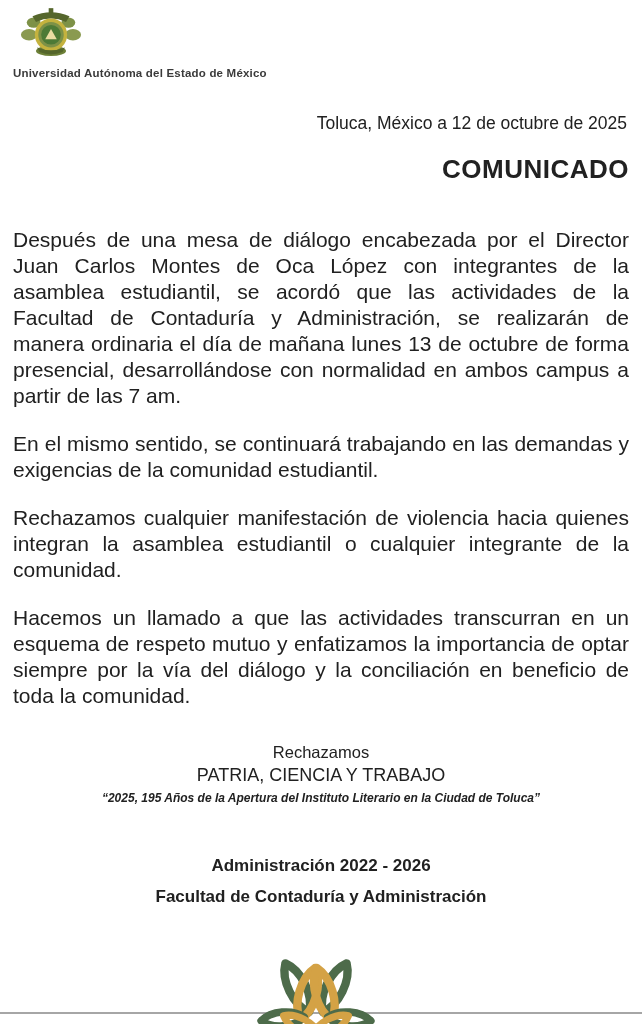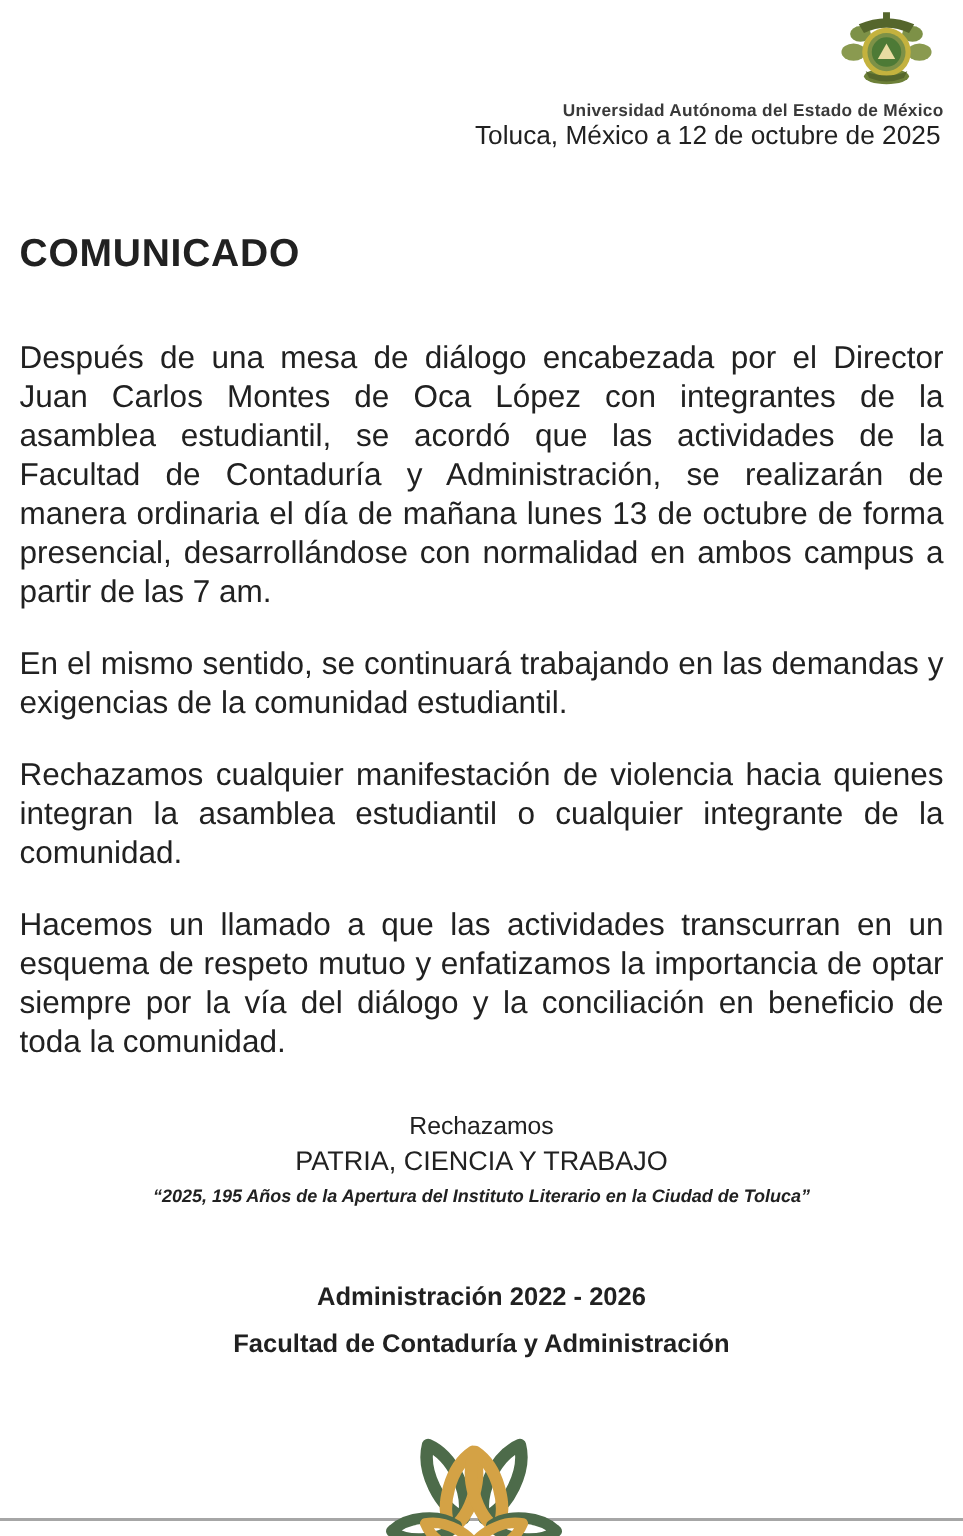--- a/index.html
+++ b/index.html
@@ -8,41 +8,42 @@
     height: 1024px;
     position: relative;
     overflow: hidden;
     background: #ffffff;
     font-family: "Liberation Sans", "DejaVu Sans", sans-serif;
     color: #212121;
   }
   .page { padding: 0 13px; }
 
   
-  .header { text-align: right; padding-top: 7px; }
+  .header { text-align: left; padding-top: 7px; }
   .crest { display: inline-block; }
   .uni-name {
     margin-top: 4px;
     font-size: 11.5px;
     font-weight: bold;
     color: #3a3a3a;
     letter-spacing: 0.2px;
   }
 
   
   .dateline {
+    margin-top: 34px;
     text-align: right;
     font-size: 17.5px;
     padding-right: 2px;
   }
 
   
   .title {
-    margin-top: 52px;
-    text-align: left;
+    margin-top: 20px;
+    text-align: right;
     font-size: 26px;
     font-weight: bold;
     letter-spacing: 0.5px;
   }
   .subtitle {
     margin-top: 27px;
     text-align: center;
     font-size: 17px;
     font-weight: bold;
   }

